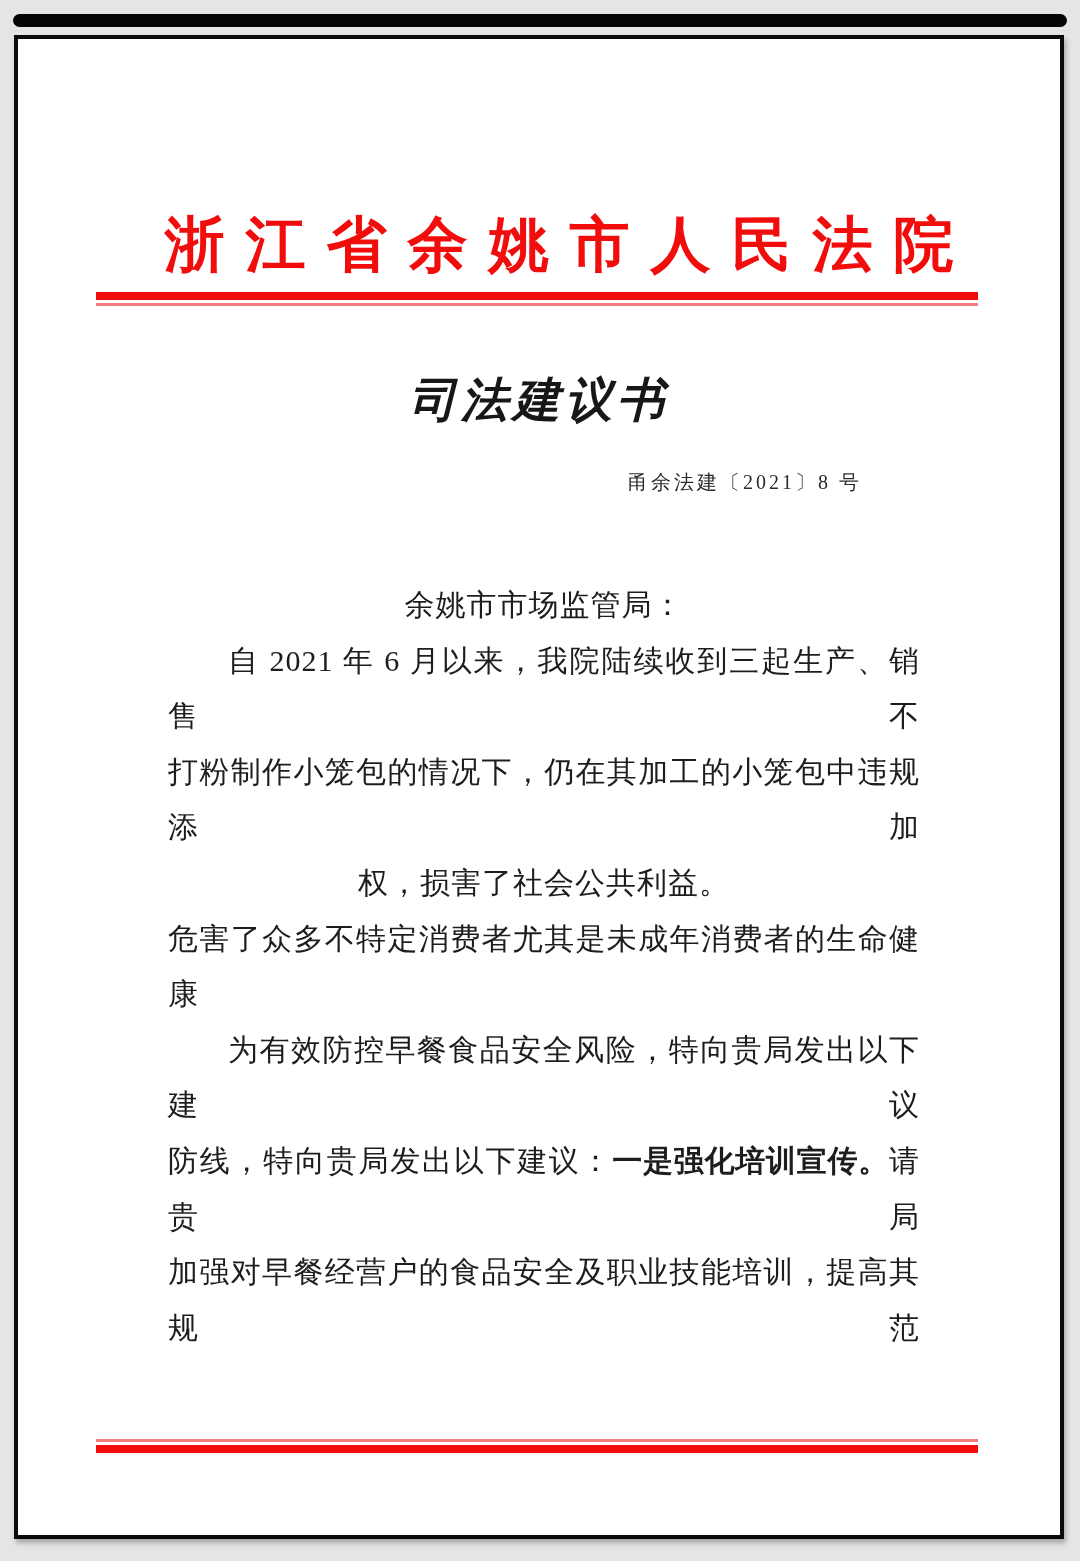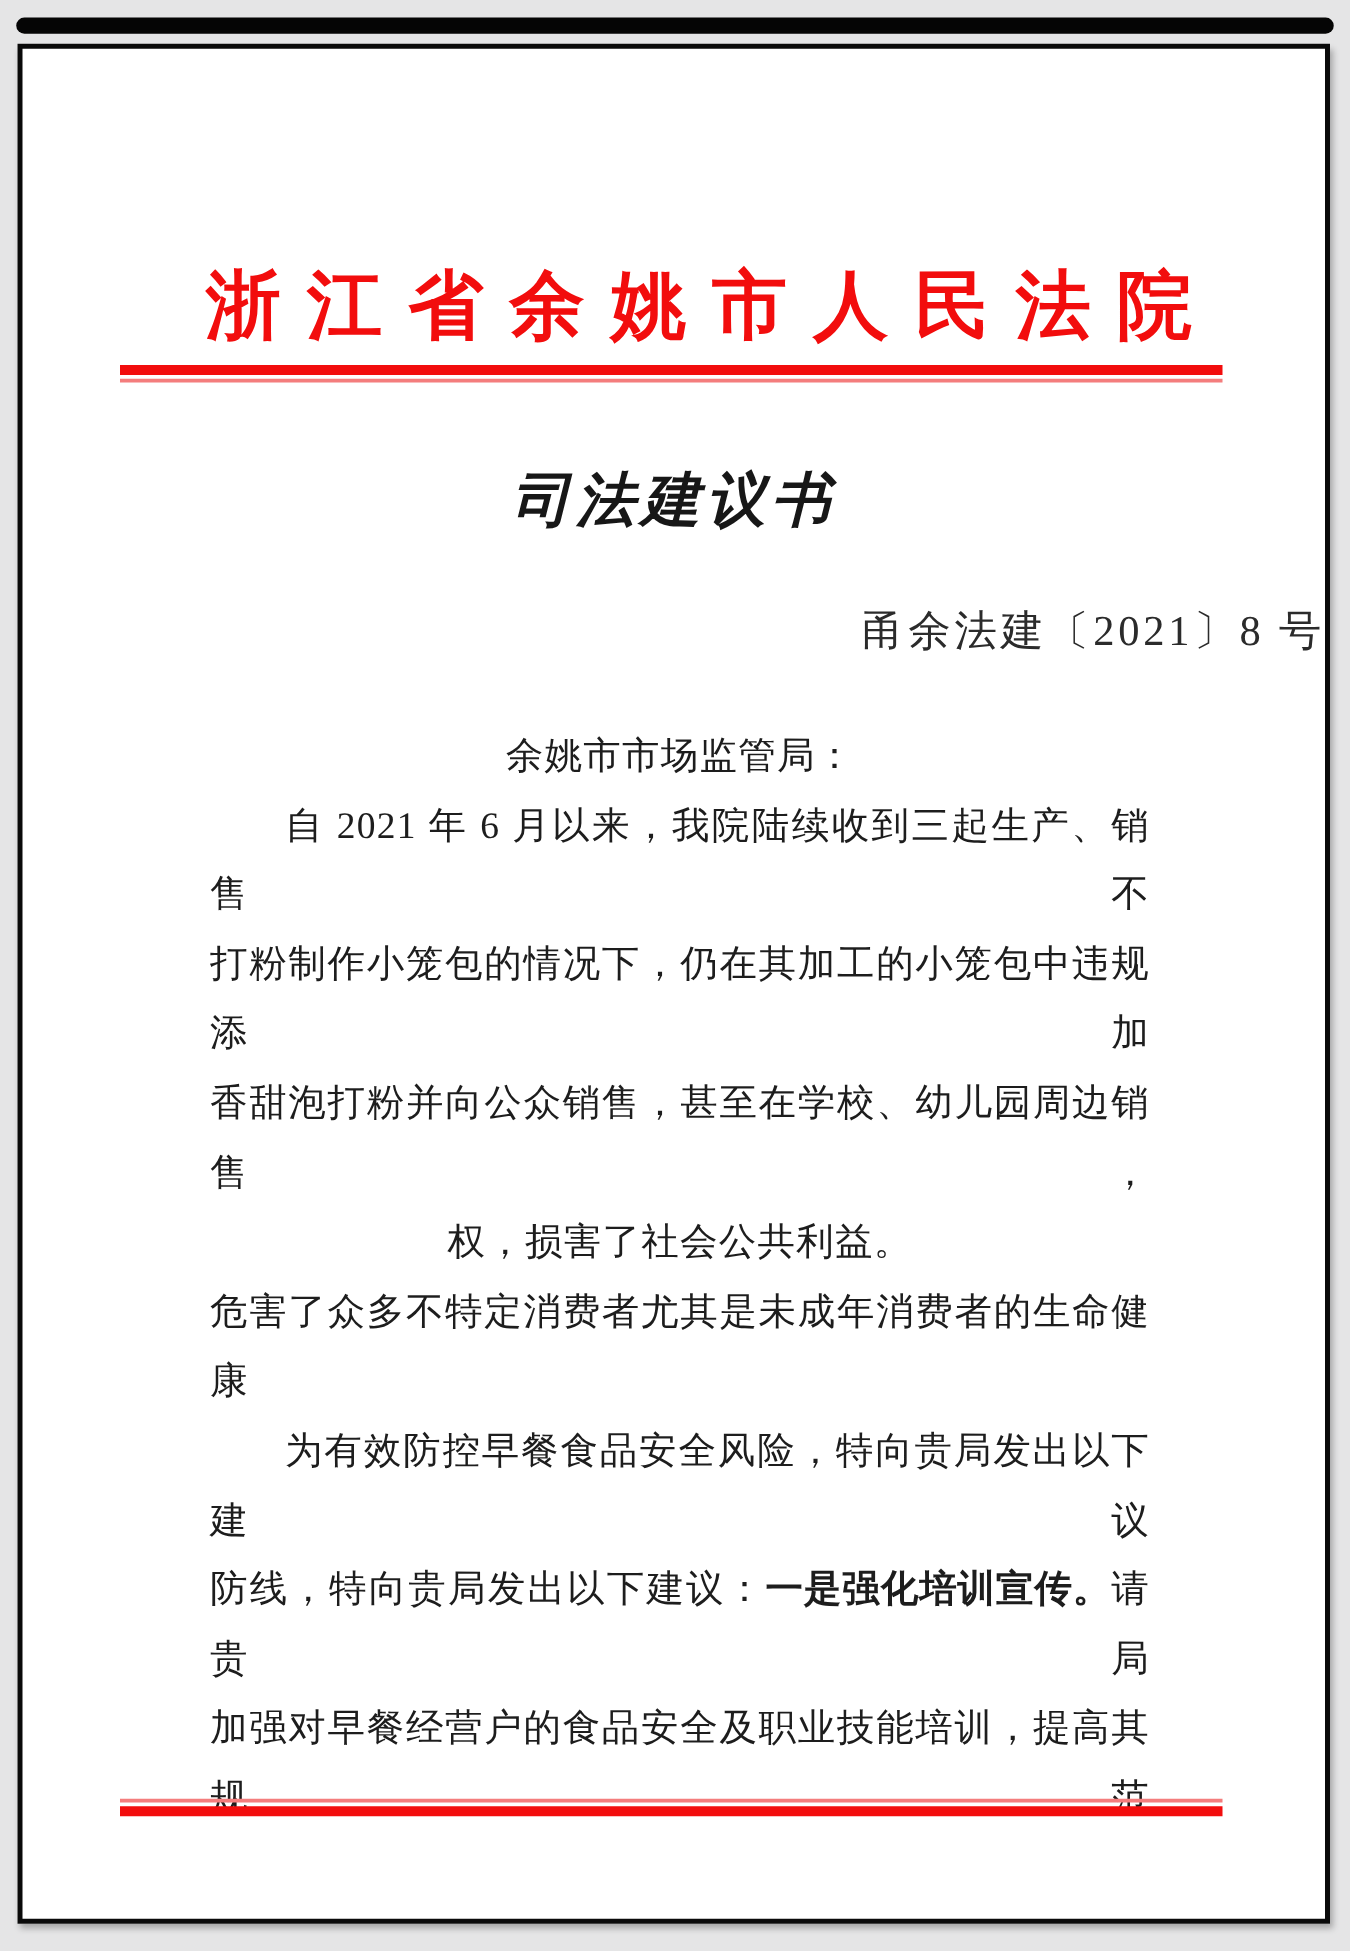--- a/index.html
+++ b/index.html
@@ -67,26 +67,27 @@
     text-align: center;
     font-size: 47px;
     font-weight: 700;
     color: #171717;
     letter-spacing: 5px;
     font-family: "Liberation Sans", "DejaVu Sans", sans-serif;
     font-style: italic;
   }
   .doc-number {
     position: absolute;
-    top: 443px;
+    top: 430px;
     left: 0;
     width: 100%;
     box-sizing: border-box;
+    padding-right: 198px;
     text-align: right;
-    font-size: 34px;
+    font-size: 20px;
     color: #2b2b2b;
     letter-spacing: 3px;
   }
   .content {
     position: absolute;
     top: 538px;
     left: 150px;
     width: 752px;
     font-size: 30px;
     line-height: 55.6px;
@@ -128,21 +129,20 @@
 
     <div class="doc-title">司法建议书</div>
 
     <div class="doc-number">甬余法建〔2021〕8 号</div>
 
     <div class="content">
       <div class="line">余姚市市场监管局：</div>
       <div id="body-lines">
           <div class="line justify indent"><span>自 2021 年 6 月以来，我院陆续收到三起生产、销售不</span></div>
           <div class="line justify"><span>打粉制作小笼包的情况下，仍在其加工的小笼包中违规添加</span></div>
-          <div class="line justify"><span>香甜泡打粉并向公众销售，甚至在学校、幼儿园周边销售，</span></div>
           <div class="line"><span>权，损害了社会公共利益。</span></div>
           <div class="line justify"><span>危害了众多不特定消费者尤其是未成年消费者的生命健康</span></div>
           <div class="line justify indent"><span>为有效防控早餐食品安全风险，特向贵局发出以下建议</span></div>
           <div class="line justify"><span>防线，特向贵局发出以下建议：</span><b>一是强化培训宣传。</b><span>请贵局</span></div>
           <div class="line justify"><span>加强对早餐经营户的食品安全及职业技能培训，提高其规范</span></div>
         </div>
     </div>
 
     <div class="rule rule-foot">
       <div class="thin"></div>

